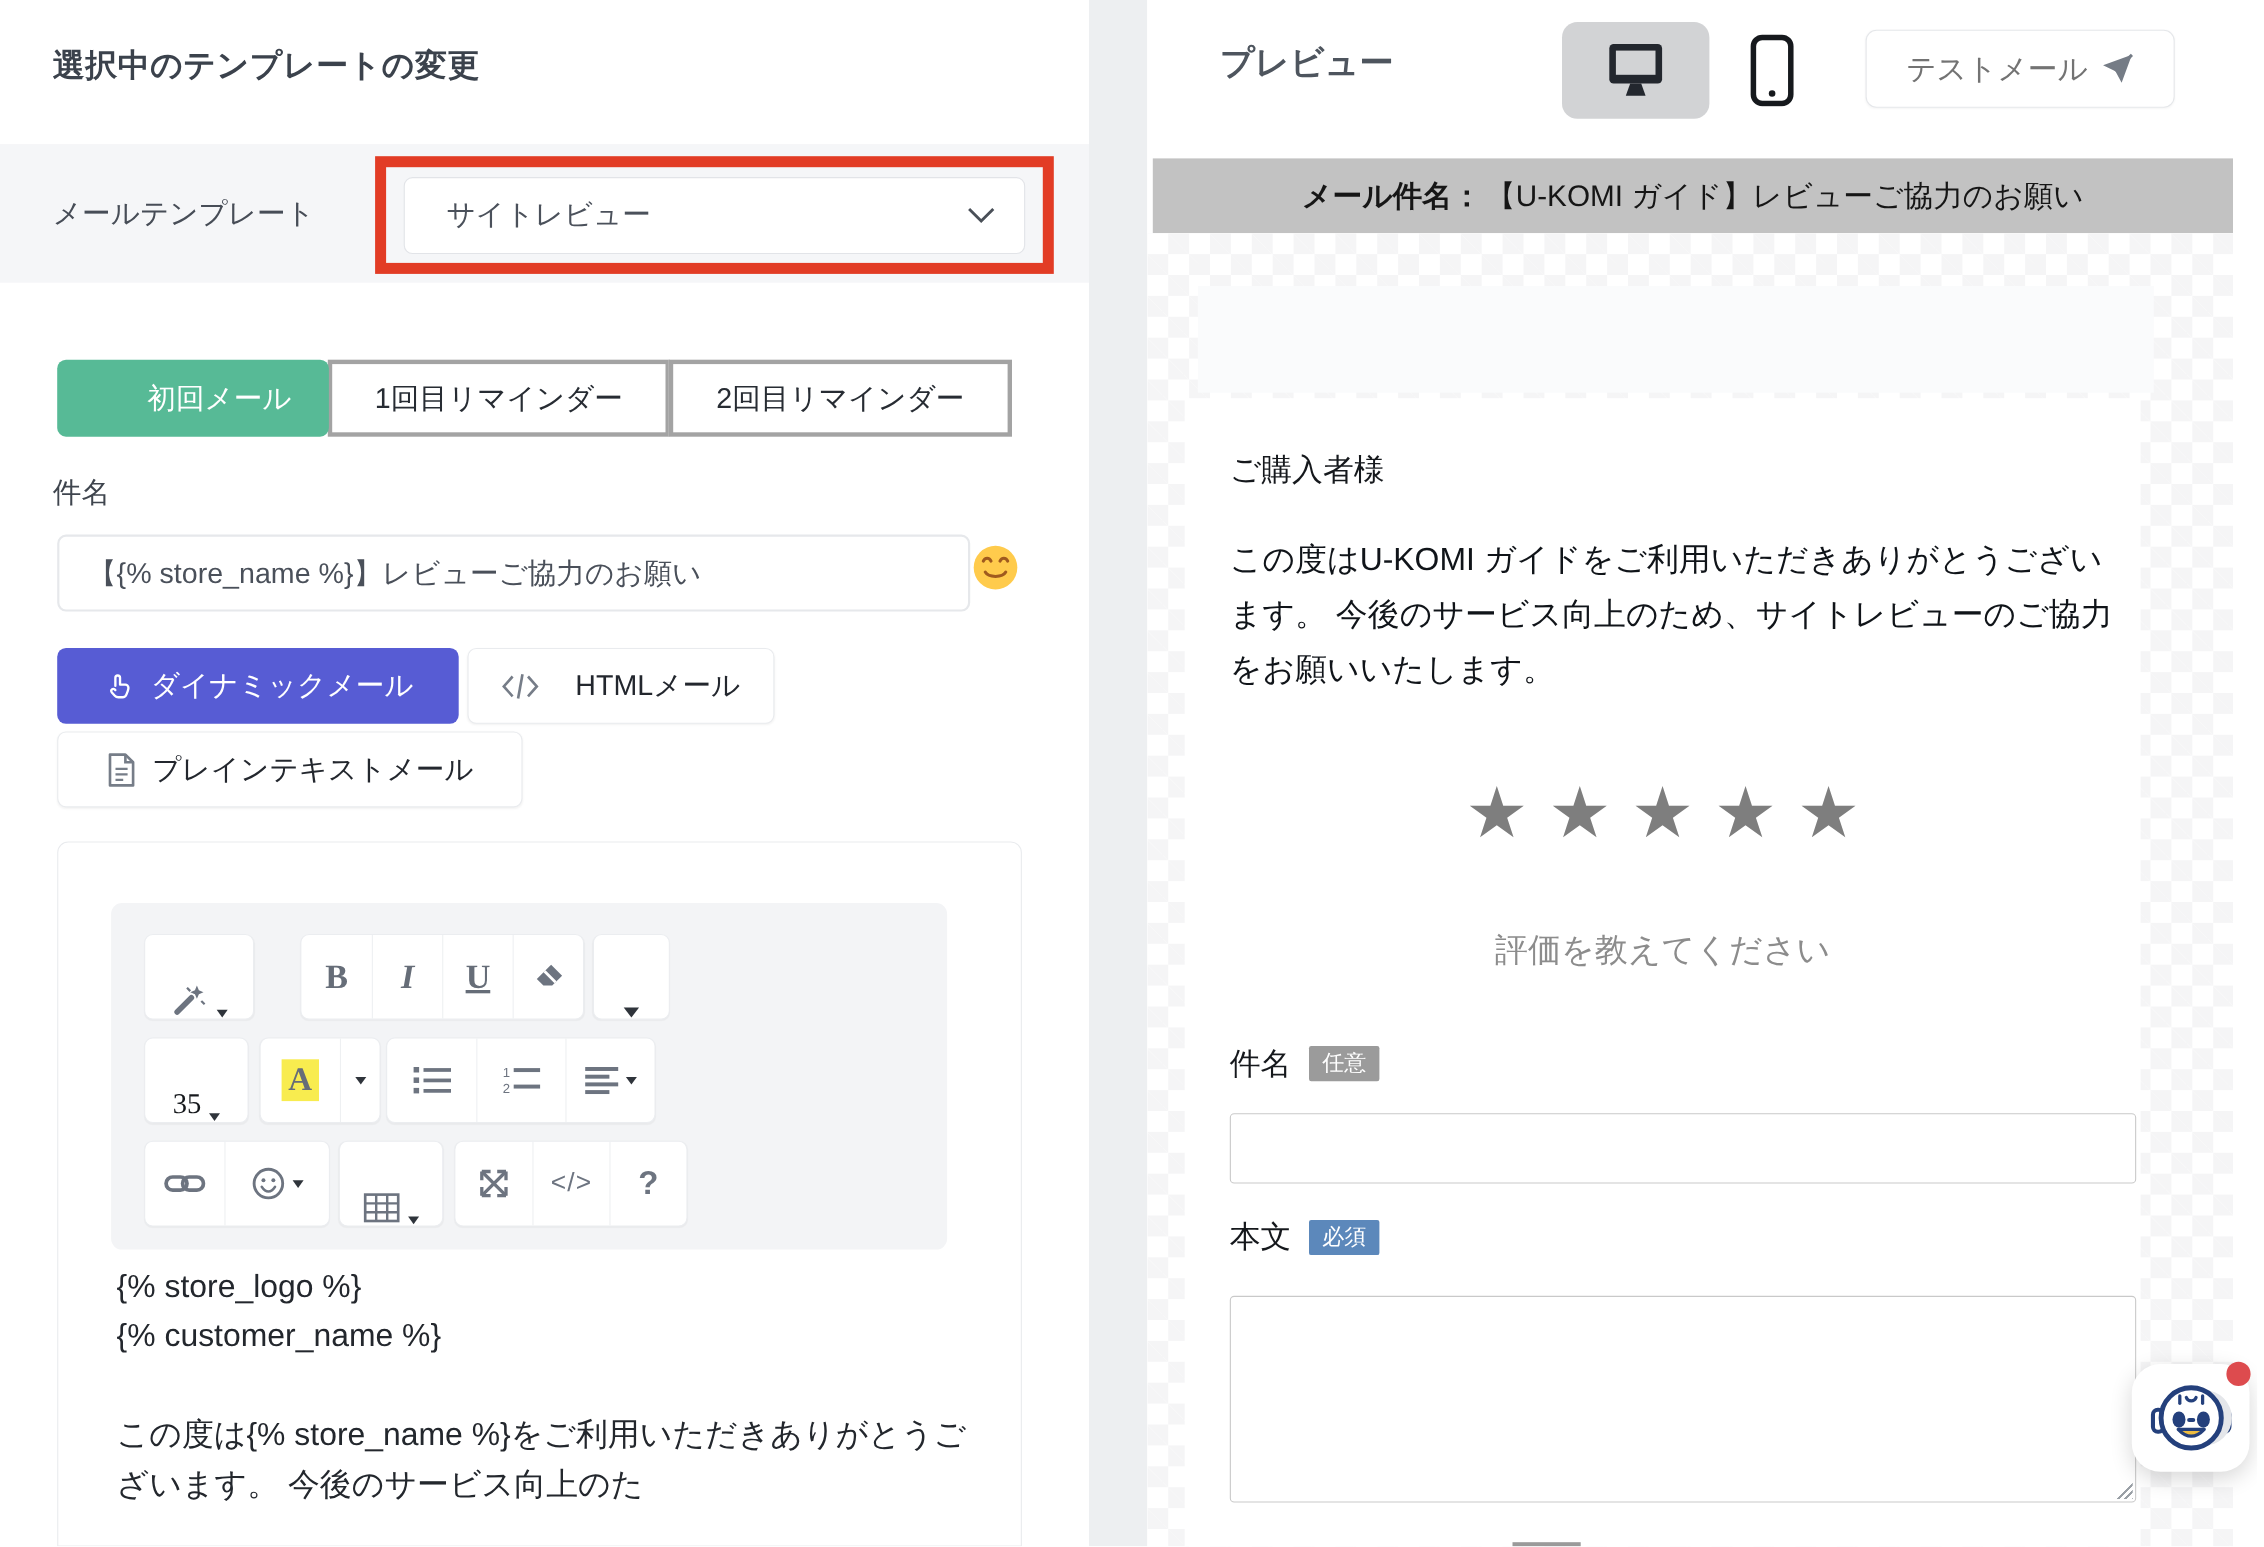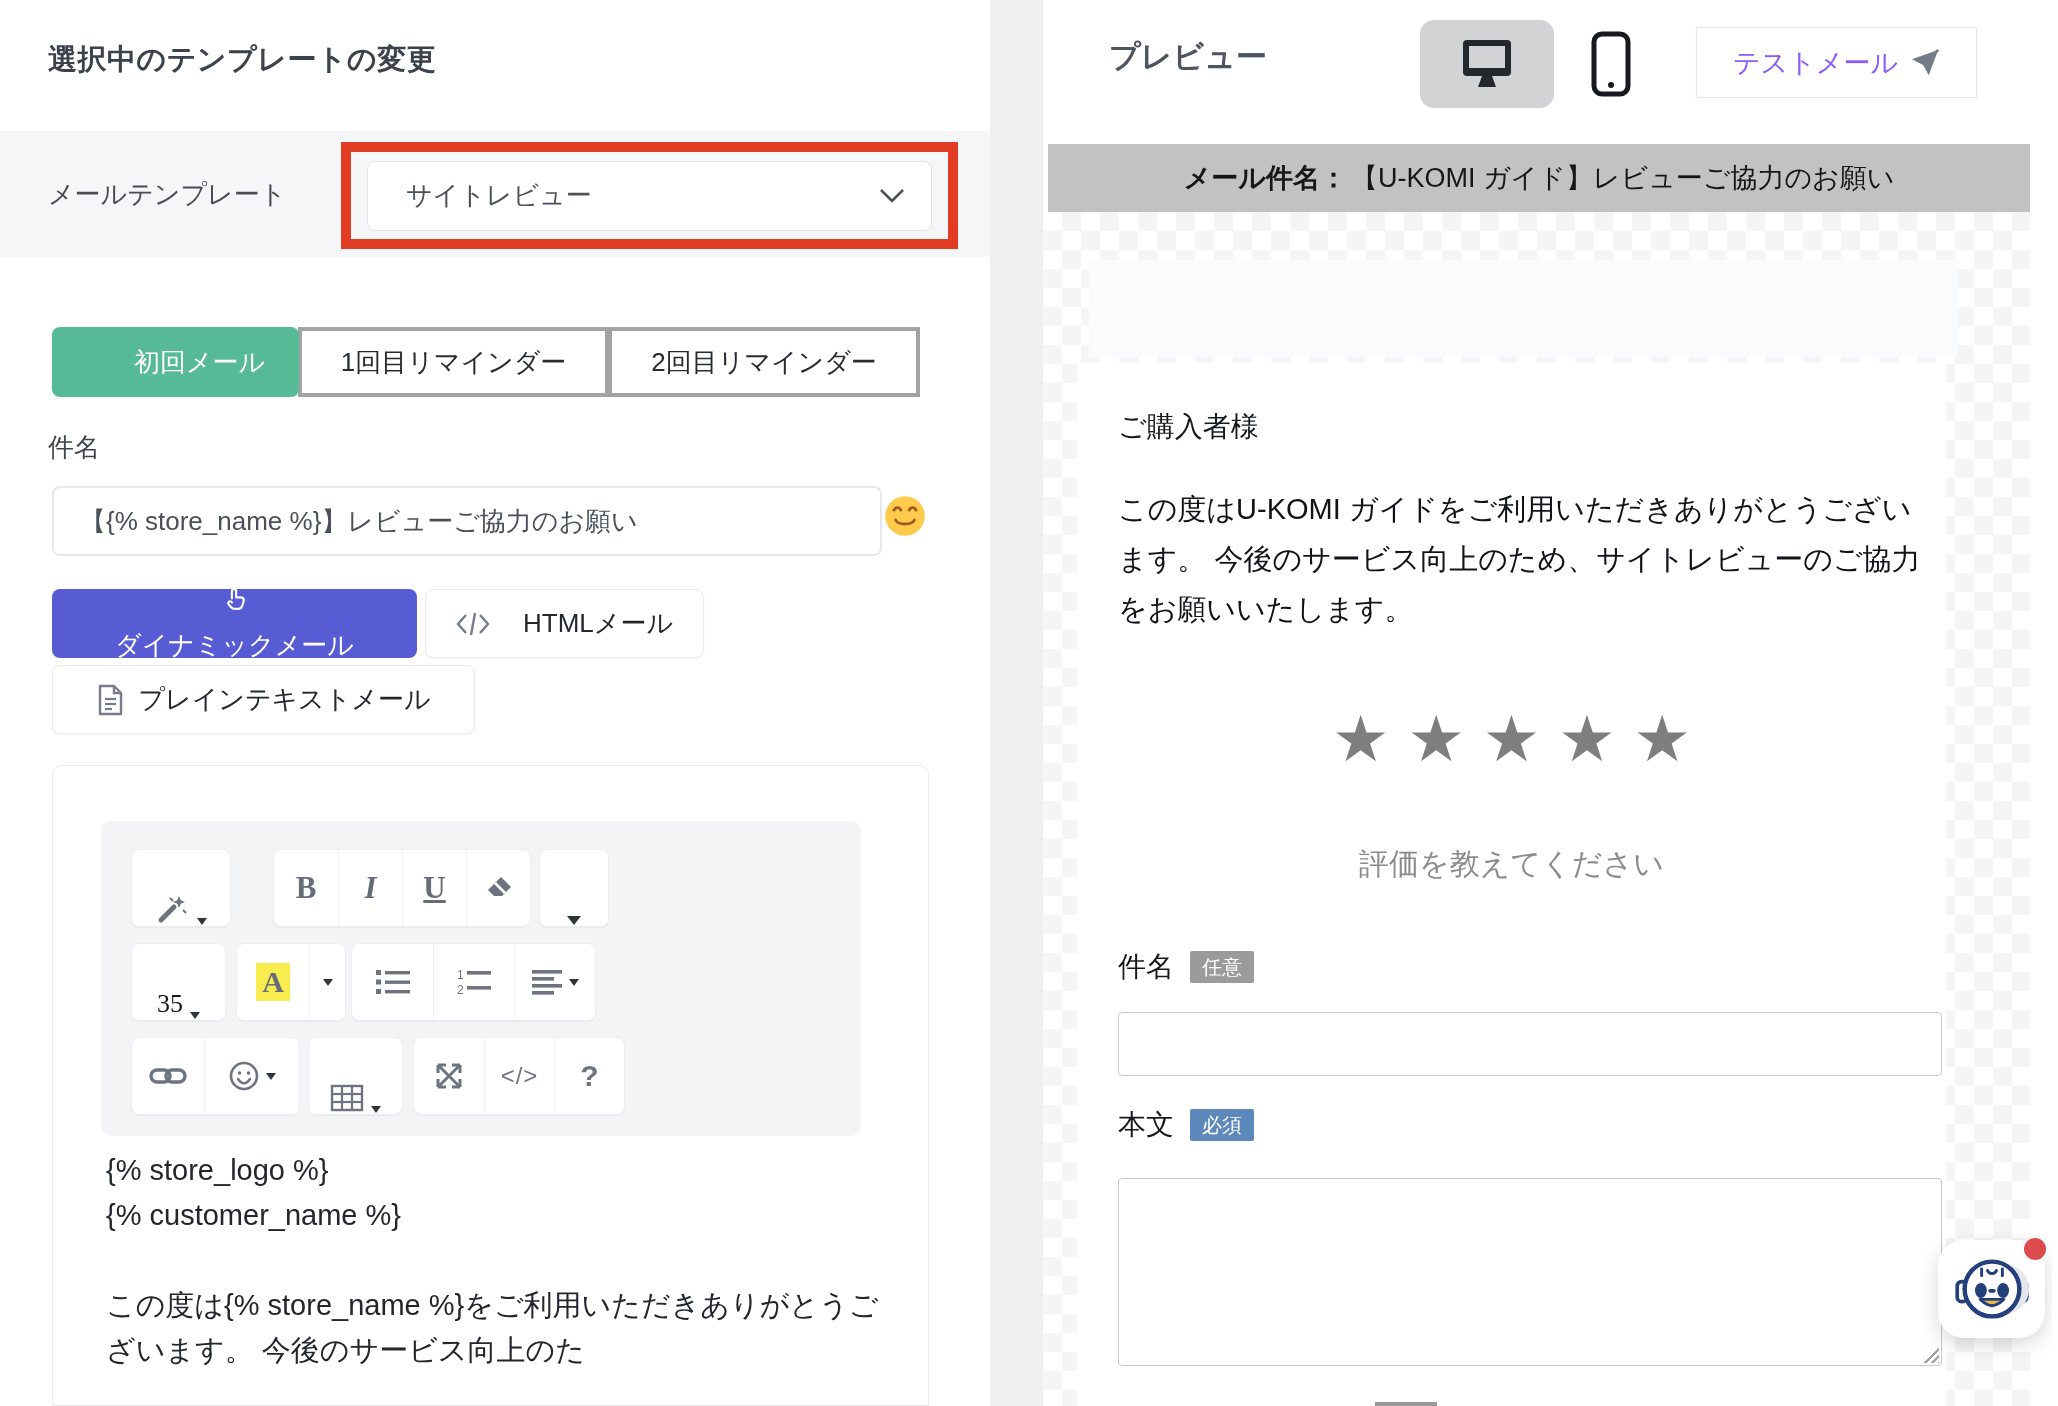--- a/index.html
+++ b/index.html
@@ -27,21 +27,21 @@
   .tab.t3{width:312px;}
 
   .subject-label{position:absolute;left:48px;top:430px;font-size:26px;color:#3f454e;}
   .subject-input{position:absolute;left:52px;top:486px;width:830px;height:70px;box-sizing:border-box;
                  border:2px solid #e6e8eb;border-radius:8px;padding:0 26px;font-size:26px;color:#4a505a;
                  background:#fff;font-family:inherit;}
   .emoji-btn{position:absolute;left:884px;top:494px;width:44px;height:44px;background:none;border:none;padding:0;cursor:pointer;}
 
   .mode-btn{display:flex;align-items:center;justify-content:center;gap:14px;font-size:26px;border-radius:8px;
             box-sizing:border-box;cursor:pointer;font-family:inherit;}
-  .mode-dynamic{position:absolute;left:52px;top:589px;width:365px;height:69px;background:#575cd4;border:none;color:#fff;flex-direction:column;}
+  .mode-dynamic{position:absolute;left:52px;top:589px;width:365px;height:69px;background:#575cd4;border:none;color:#fff;}
   .mode-white{background:#fff;border:1px solid #e9ebee;color:#23272e;box-shadow:0 1px 2px rgba(0,0,0,.05);}
   .mode-html{position:absolute;left:425px;top:589px;width:279px;height:69px;gap:33px;}
   .mode-plain{position:absolute;left:52px;top:665px;width:423px;height:69px;}
 
   .editor-card{position:absolute;left:52px;top:765px;width:877px;height:641px;background:#fff;
                border:1px solid #e9ebee;border-radius:10px 10px 0 0;box-sizing:border-box;overflow:hidden;}
   .editor-toolbar{position:absolute;left:48px;top:55px;width:760px;height:315px;background:#f3f4f6;border-radius:10px;}
   .tb-btn,.tb-group{position:absolute;background:#fff;border:1px solid #ebedf0;border-radius:8px;
                     box-shadow:0 1px 1px rgba(0,0,0,.04);box-sizing:border-box;}
   .tb-btn{display:flex;align-items:flex-end;justify-content:center;color:#6d7480;cursor:pointer;gap:7px;font-family:Liberation Serif, serif;}
@@ -84,22 +84,22 @@
   .panel-gap{position:absolute;left:990px;top:0;width:53px;height:1406px;background:#edeff1;}
 
   
   .right-panel{position:absolute;left:1043px;top:0;width:1015px;height:1406px;background:#fff;}
   .rp-title{position:absolute;left:66px;top:36px;margin:0;font-size:31px;font-weight:600;color:#4e555e;}
   .device-desktop{position:absolute;left:377px;top:20px;width:134px;height:88px;background:#d2d3d5;border:none;
                   border-radius:14px;display:flex;align-items:center;justify-content:center;cursor:pointer;}
   .device-phone{position:absolute;left:540px;top:25px;width:56px;height:78px;background:none;border:none;
                 display:flex;align-items:center;justify-content:center;cursor:pointer;}
   .test-btn{position:absolute;left:653px;top:27px;width:281px;height:71px;background:#fff;border:1px solid #e5e7ea;
-            border-radius:0;display:flex;align-items:center;justify-content:center;gap:12px;font-size:27px;
-            color:#8b5cf6;box-shadow:0 1px 2px rgba(0,0,0,.04);cursor:pointer;font-family:inherit;}
+            border-radius:10px;display:flex;align-items:center;justify-content:center;gap:12px;font-size:27px;
+            color:#737373;box-shadow:0 1px 2px rgba(0,0,0,.04);cursor:pointer;font-family:inherit;}
   .subject-bar{position:absolute;left:5px;top:144px;width:982px;height:68px;background:#c2c2c2;display:flex;
                align-items:center;justify-content:center;font-size:27px;color:#161616;gap:4px;}
   .subject-bar b{font-weight:700;}
   .checker{position:absolute;left:0;top:212px;width:987px;height:1194px;background-color:#fff;
     background-image:linear-gradient(45deg,#f5f5f6 25%,transparent 25%,transparent 75%,#f5f5f6 75%),
                      linear-gradient(45deg,#f5f5f6 25%,transparent 25%,transparent 75%,#f5f5f6 75%);
     background-position:0 0,19px 19px;background-size:38px 38px;}
   .right-gutter{position:absolute;left:987px;top:144px;width:28px;height:1262px;background:#fff;}
   .mail-header{position:absolute;left:46px;top:48px;width:869px;height:97px;background:#fafbfc;}
   .mail-body{position:absolute;left:34px;top:150px;width:869px;height:1044px;background:#fff;}

